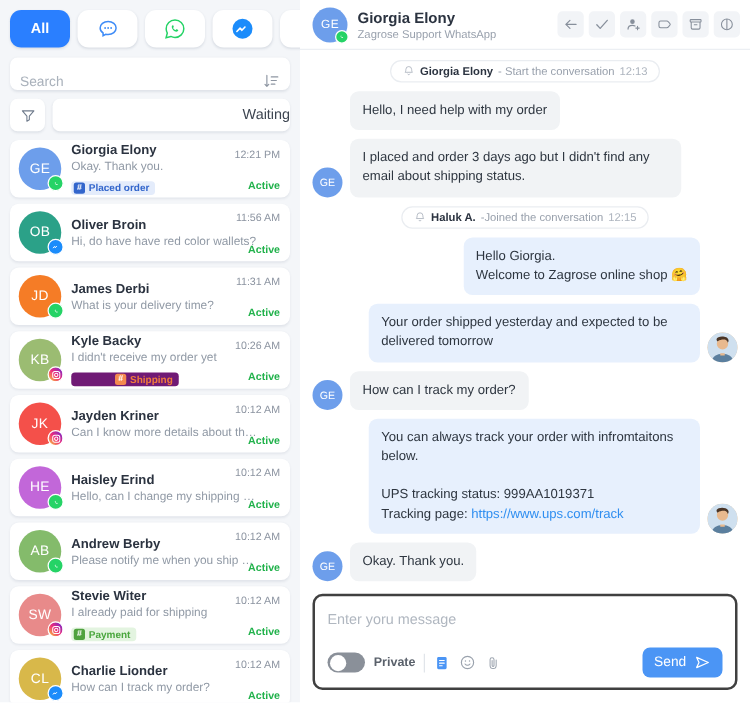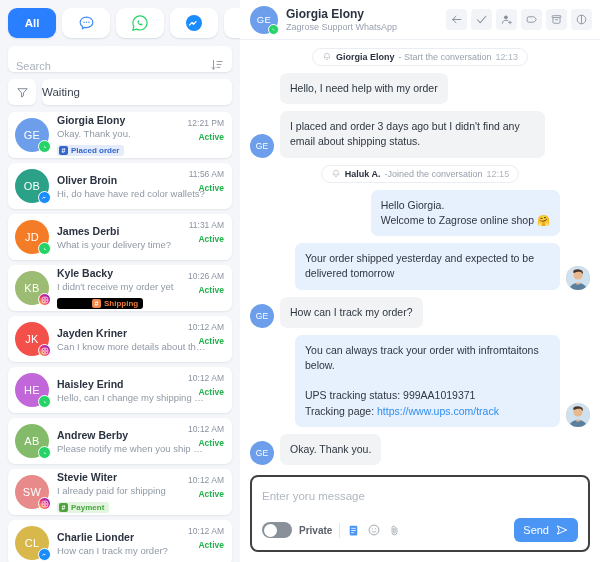--- a/index.html
+++ b/index.html
@@ -55,21 +55,21 @@
     display: flex; align-items: center; gap: 6px;
     padding: 7px 8px 7px 8px;
   }
   .filter-icon-btn {
     width: 28px; height: 26px; background: #fff; border-radius: 6px;
     display: flex; align-items: center; justify-content: center;
     box-shadow: 0 1px 2px rgba(40,60,90,.10); flex: 0 0 auto;
   }
   .seg {
     flex: 1; height: 26px; border-radius: 6px;
-    display: flex; align-items: center; justify-content: flex-start;
+    display: flex; align-items: center; justify-content: flex-end;
     font-size: 11.5px; background: #fff; color: #3c4450;
     box-shadow: 0 1px 2px rgba(40,60,90,.10);
   }
   .seg.active { background: #1f7afc; color: #fff; }
 
   .conv-list {
     flex: 1; overflow: hidden;
     padding: 0 8px; display: flex; flex-direction: column; gap: 5px;
   }
   .conv {
@@ -99,36 +99,36 @@
   .conv-msg {
     font-size: 9.5px; color: #9099a5; margin-top: 2px;
     white-space: nowrap; overflow: hidden; text-overflow: ellipsis;
     max-width: 150px;
   }
   .conv-time {
     position: absolute; top: 6px; right: 8px;
     font-size: 8.5px; color: #8b93a0;
   }
   .conv-status {
-    position: absolute; bottom: 16px; right: 8px;
+    position: absolute; bottom: 5px; right: 8px;
     font-size: 8.5px; color: #22b24c; font-weight: bold;
   }
   .tag {
     display: inline-flex; align-items: center; gap: 3px;
     margin-top: 3px; padding: 1px 5px 1px 2px;
     border-radius: 3px; font-size: 8px; font-weight: bold;
   }
   .tag .hashbox {
     width: 9px; height: 9px; border-radius: 2px;
     display: flex; align-items: center; justify-content: center;
     color: #fff; font-size: 7px; line-height: 1;
   }
   .tag-blue { background: #e4ecfb; color: #3366cc; }
   .tag-blue .hashbox { background: #3366cc; }
-  .tag-orange { background: #000000; color: #f07a3c; padding-left: 35px; }
+  .tag-orange { background: #701a75; color: #f07a3c; padding-left: 35px; }
   .tag-orange .hashbox { background: #f4894f; }
   .tag-green { background: #e3f4e0; color: #49a63d; }
   .tag-green .hashbox { background: #4fa23f; }
 
   
   .right {
     flex: 1; height: 562px; background: #fff;
     display: flex; flex-direction: column; min-width: 0;
   }
   .chat-header {

